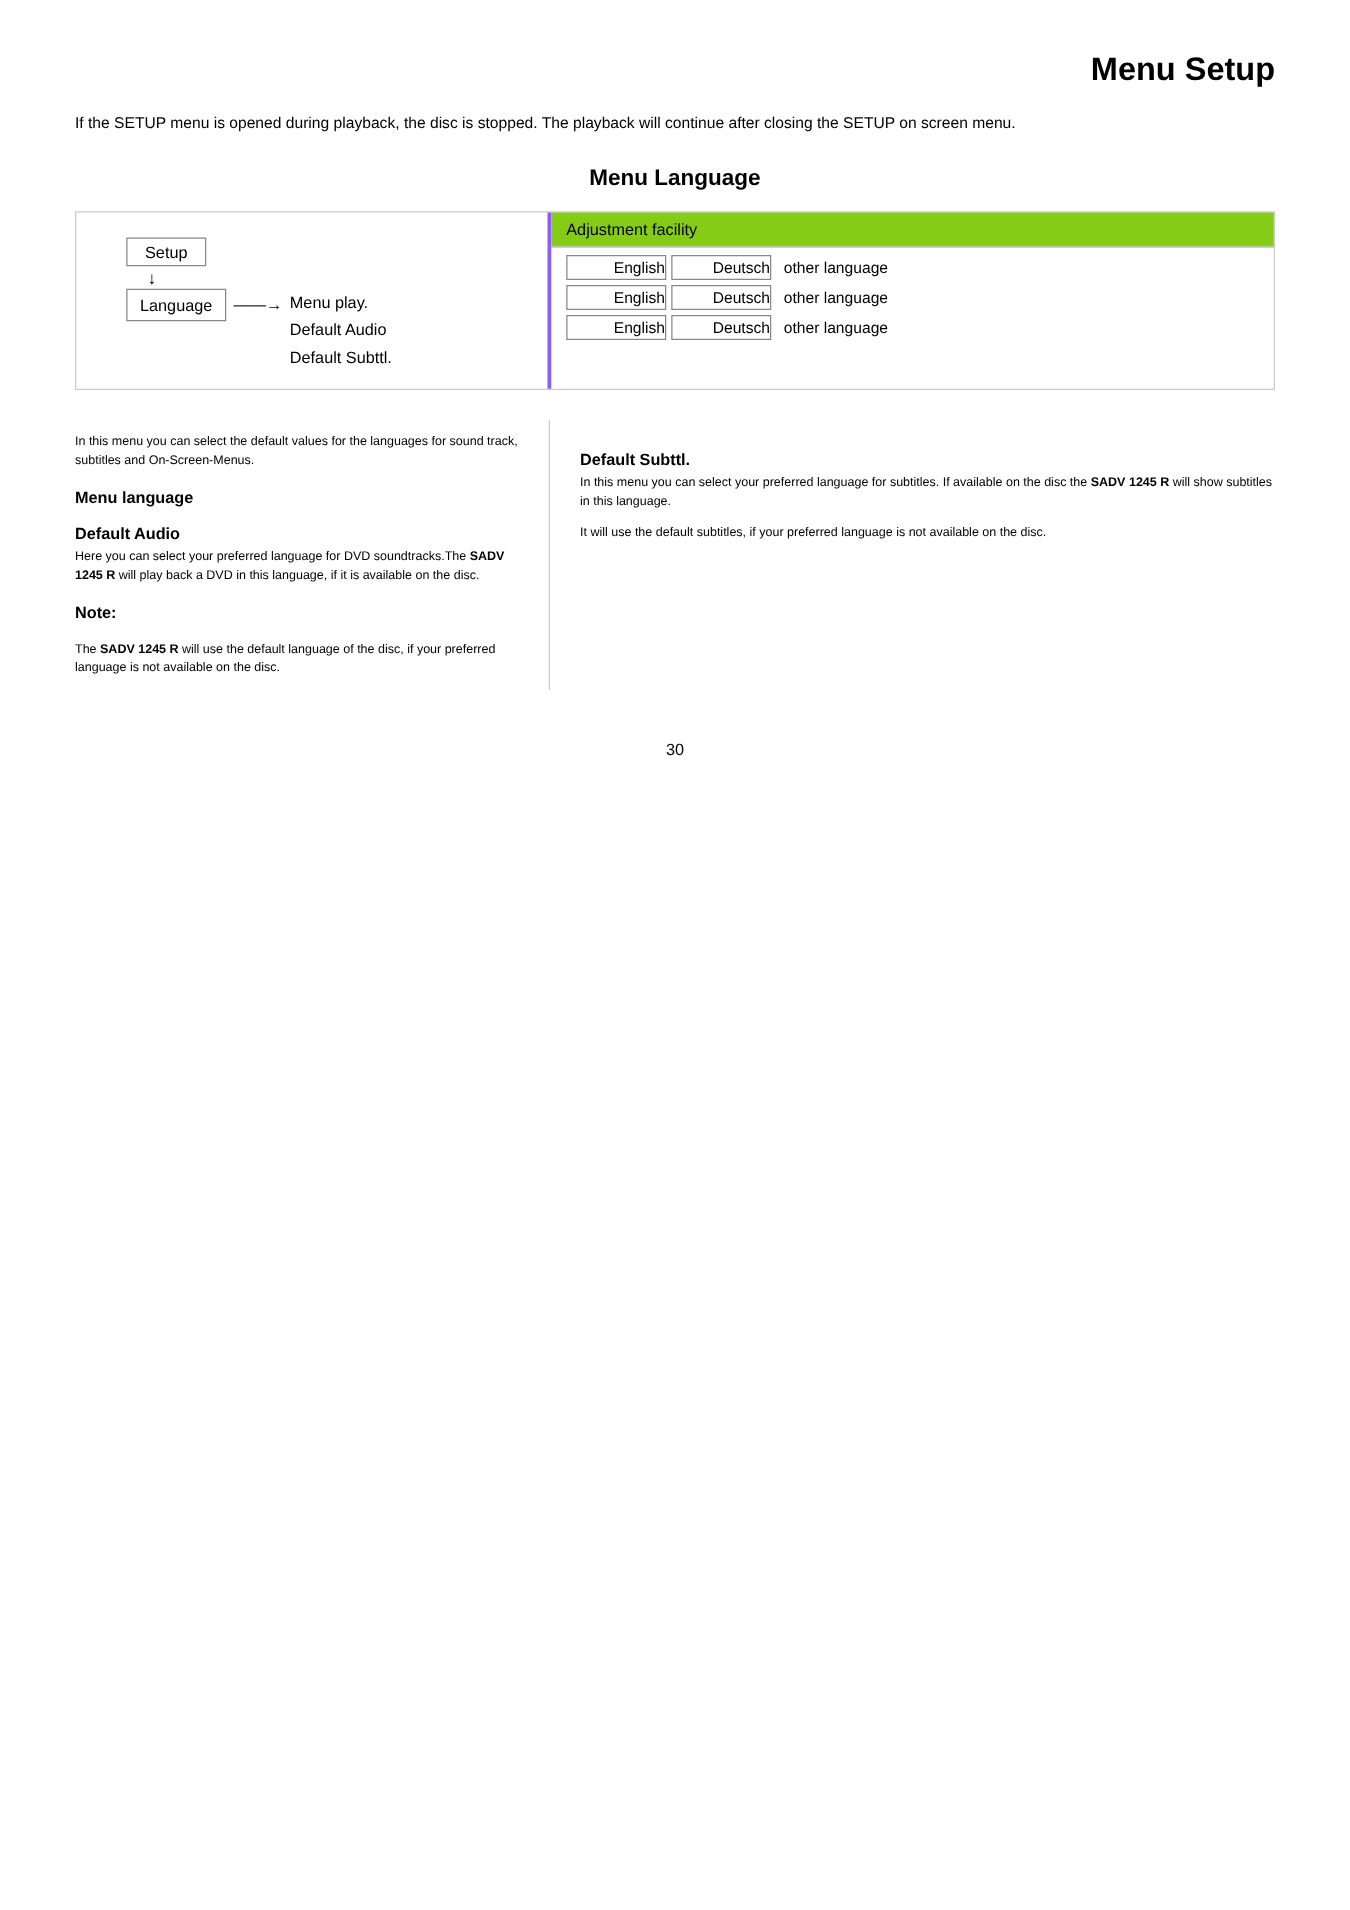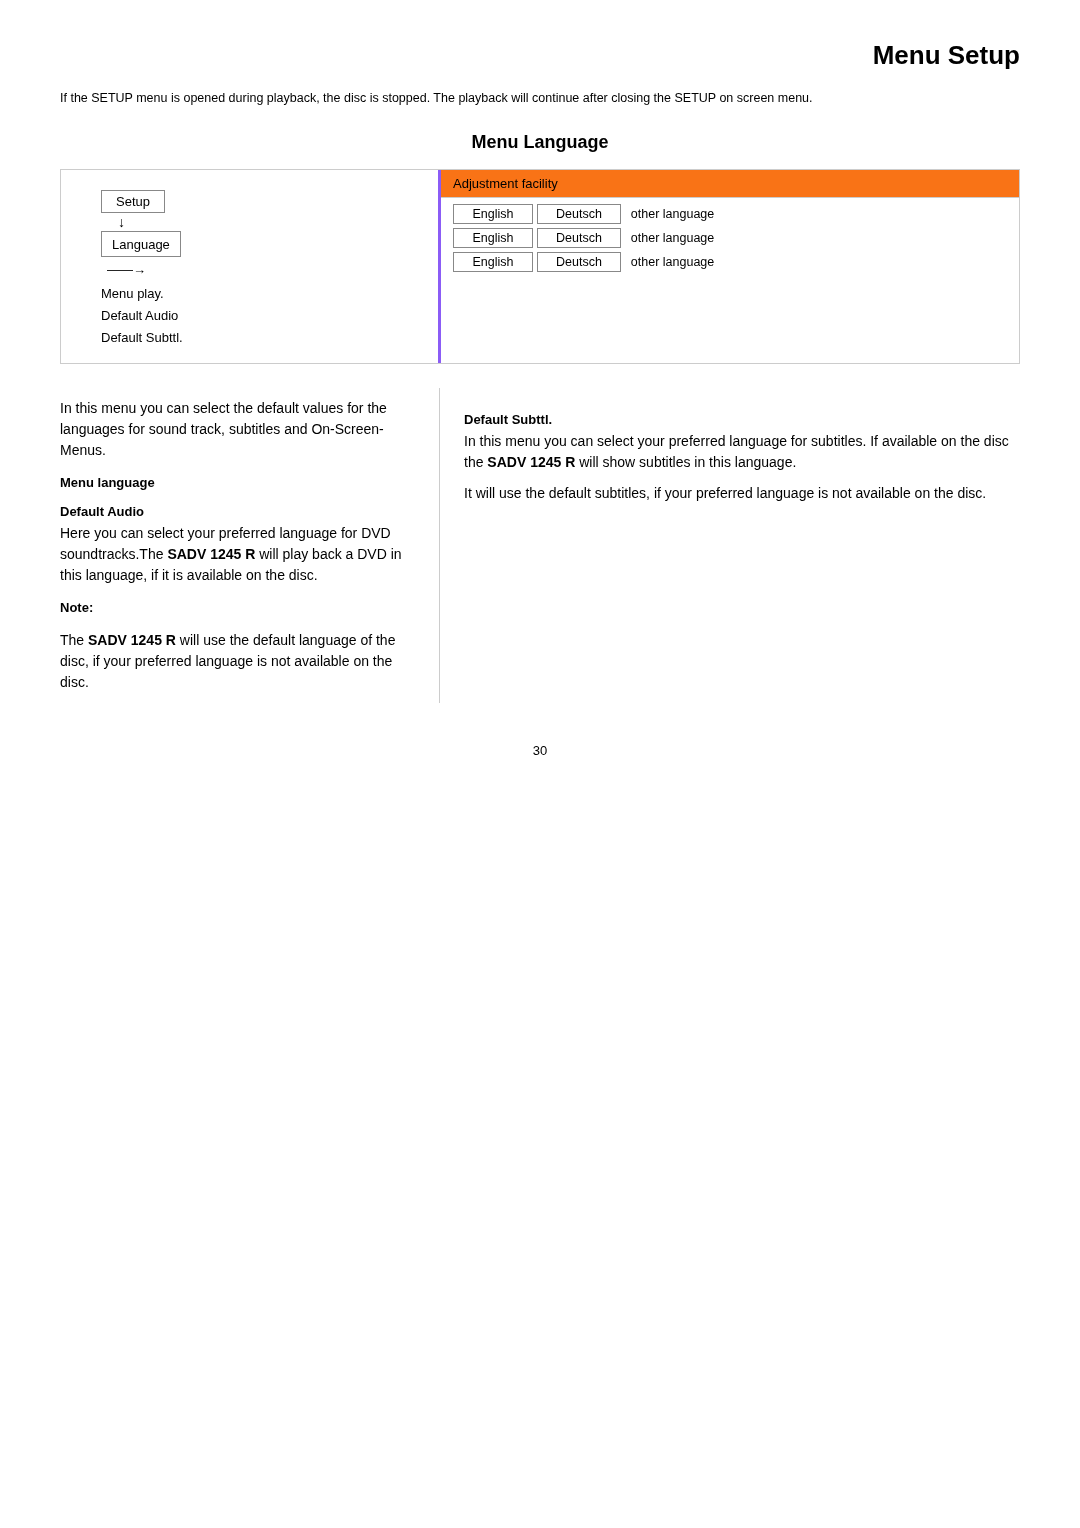--- a/index.html
+++ b/index.html
@@ -40,41 +40,41 @@
       width: 380px;
       border-right: 3px solid #8b5cf6;
       padding: 10px 0 10px 0;
       flex-shrink: 0;
     }
     .diagram-right {
       flex: 1;
       padding: 0;
     }
     .adj-facility-header {
-      background: #f97316;
+      background: #84cc16;
       padding: 6px 12px;
       font-size: 13px;
       border-bottom: 1px solid #ccc;
     }
     .adj-rows {
       padding: 4px 0;
     }
     .adj-row {
       display: flex;
       flex-direction: row;
       align-items: center;
       padding: 2px 12px;
       font-size: 12.5px;
     }
     .adj-cell {
       border: 1px solid #888;
-      padding: 2px 18px;
+      padding: 2px 0;
       margin-right: 4px;
       min-width: 80px;
-      text-align: center;
+      text-align: right;
       font-size: 12.5px;
     }
     .adj-other {
       margin-left: 6px;
       font-size: 12.5px;
     }
 
     
     .setup-box {
       border: 1px solid #888;
@@ -85,21 +85,21 @@
       margin-bottom: 2px;
     }
     .arrow-down {
       margin-left: 47px;
       font-size: 14px;
       line-height: 1;
       margin-bottom: 2px;
     }
     .lang-row {
       display: flex;
-      flex-direction: column;
+      flex-direction: row;
       align-items: flex-start;
       padding-left: 30px;
     }
     .language-box {
       border: 1px solid #888;
       padding: 3px 10px;
       font-size: 13px;
       display: inline-block;
       margin-right: 0;
       white-space: nowrap;
@@ -130,21 +130,21 @@
       border-right: 1px solid #ccc;
       padding-right: 24px;
       padding-top: 10px;
     }
     .col-right {
       flex: 1;
       padding-left: 24px;
       padding-top: 10px;
     }
     .col-left p, .col-right p {
-      font-size: 14px;
+      font-size: 10px;
       line-height: 1.5;
       margin-bottom: 10px;
     }
     .section-title {
       font-weight: bold;
       font-size: 13px;
       margin-bottom: 4px;
       margin-top: 14px;
     }
     .note-label {

